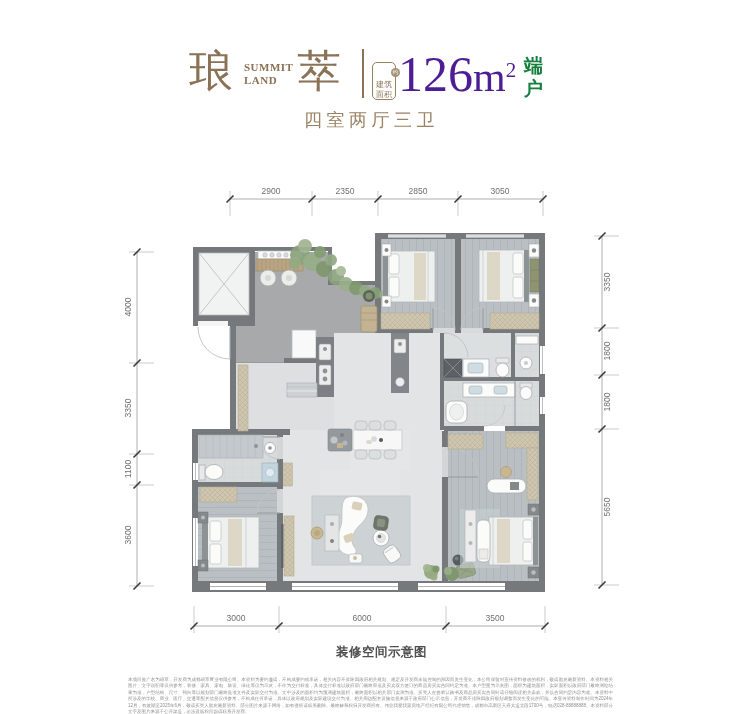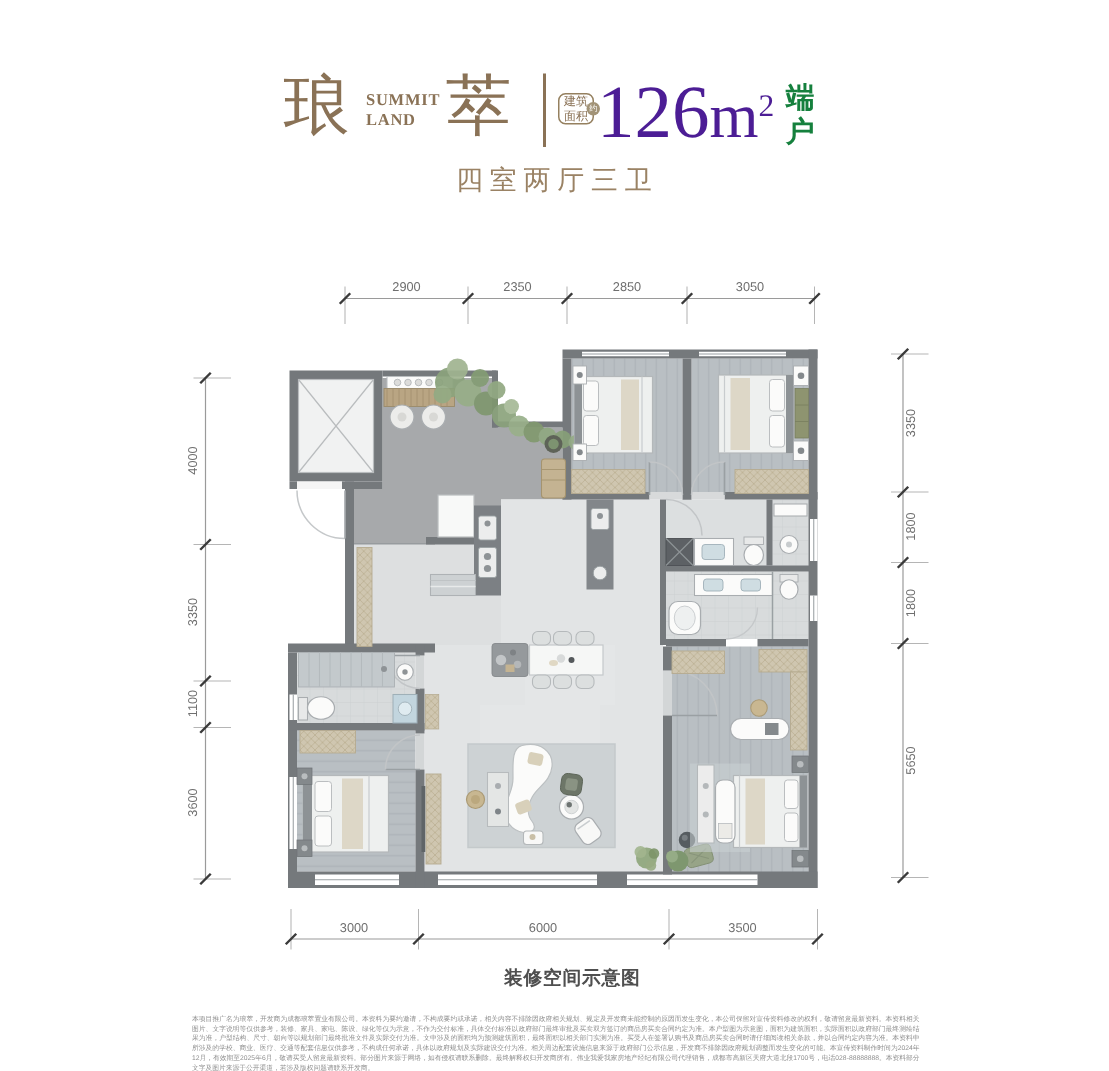--- a/index.html
+++ b/index.html
@@ -11,21 +11,21 @@
 <body>
 
 <div class="abs brown" style="left:189px;top:47px;font-size:44px;line-height:48px;">琅</div>
 
 <div class="abs brown" style="left:244px;top:61px;width:52px;text-align:left;font-family:'Liberation Serif',serif;font-size:11px;font-weight:bold;letter-spacing:0.5px;line-height:13px;">SUMMIT LAND</div>
 
 <div class="abs brown" style="left:297px;top:47px;font-size:44px;line-height:48px;">萃</div>
 
 <div class="abs" style="left:362px;top:49px;width:2px;height:49px;background:#8a7256;"></div>
 
-<div class="abs brown" style="left:372px;top:62px;width:22px;height:19px;border:1.2px solid #95805f;border-radius:5px;font-size:8px;line-height:9.5px;text-align:center;padding-top:0;">建筑<br>面积</div>
+<div class="abs brown" style="left:372px;top:62px;width:22px;height:19px;border:1.2px solid #95805f;border-radius:5px;font-size:8px;line-height:9.5px;text-align:center;padding-top:17px;">建筑<br>面积</div>
 
 <div class="abs" style="left:391px;top:68px;width:9px;height:9px;border-radius:50%;background:#a29377;"></div>
 <div class="abs" style="left:391px;top:68px;width:9px;height:9px;color:#fff;font-size:9px;line-height:9px;text-align:center;transform:scale(0.6);">约</div>
 
 <div class="abs" style="left:398px;top:45px;color:#4c1d95;font-family:'Liberation Serif',serif;font-size:50px;line-height:50px;">126<span style="font-size:42px;">m</span><span style="font-size:21px;vertical-align:14px;">2</span></div>
 
 <div class="abs" style="left:524px;top:55px;width:22px;color:#15803d;font-size:19px;font-weight:bold;line-height:22.5px;">端户</div>
 
 <div class="abs" style="left:2px;top:108px;width:739px;text-align:center;color:#9a8264;font-size:18px;letter-spacing:4.5px;">四室两厅三卫</div>
 

